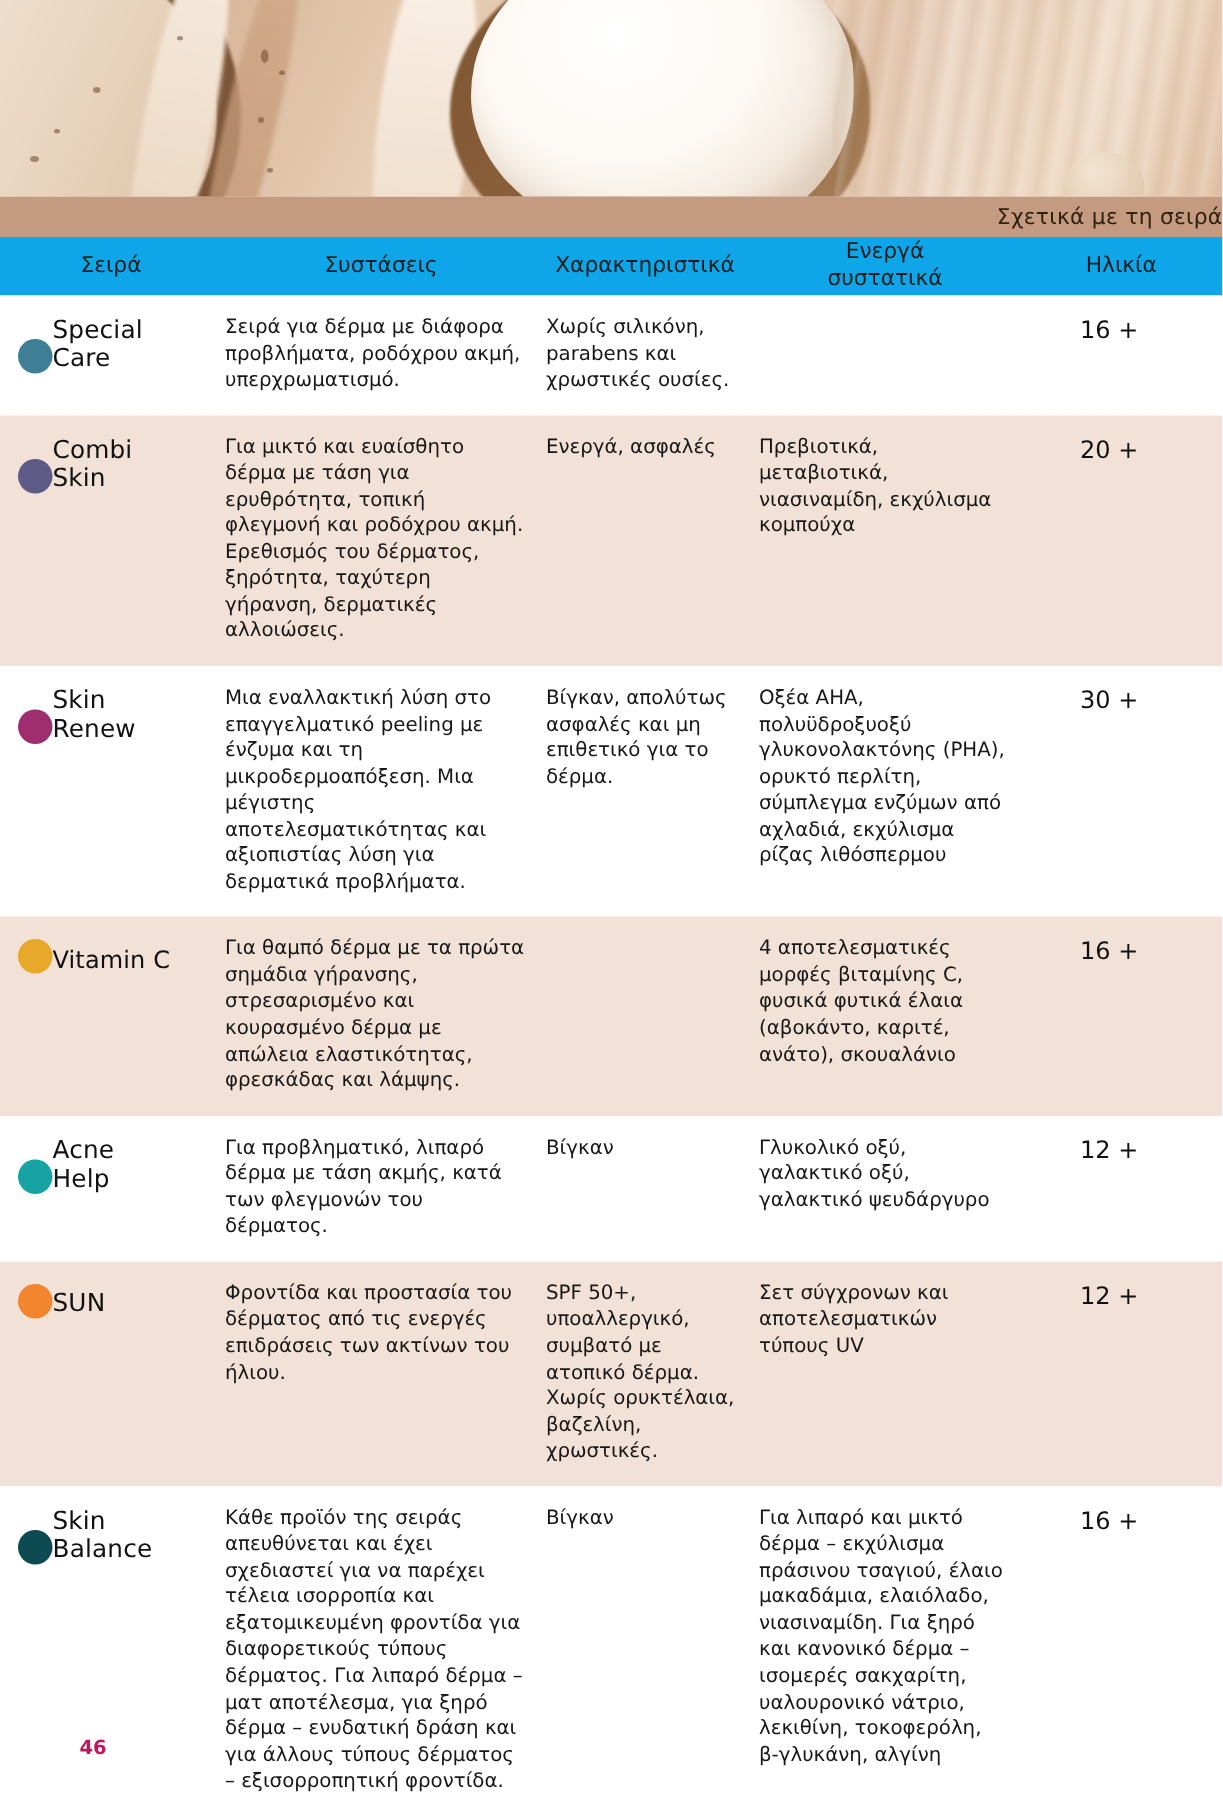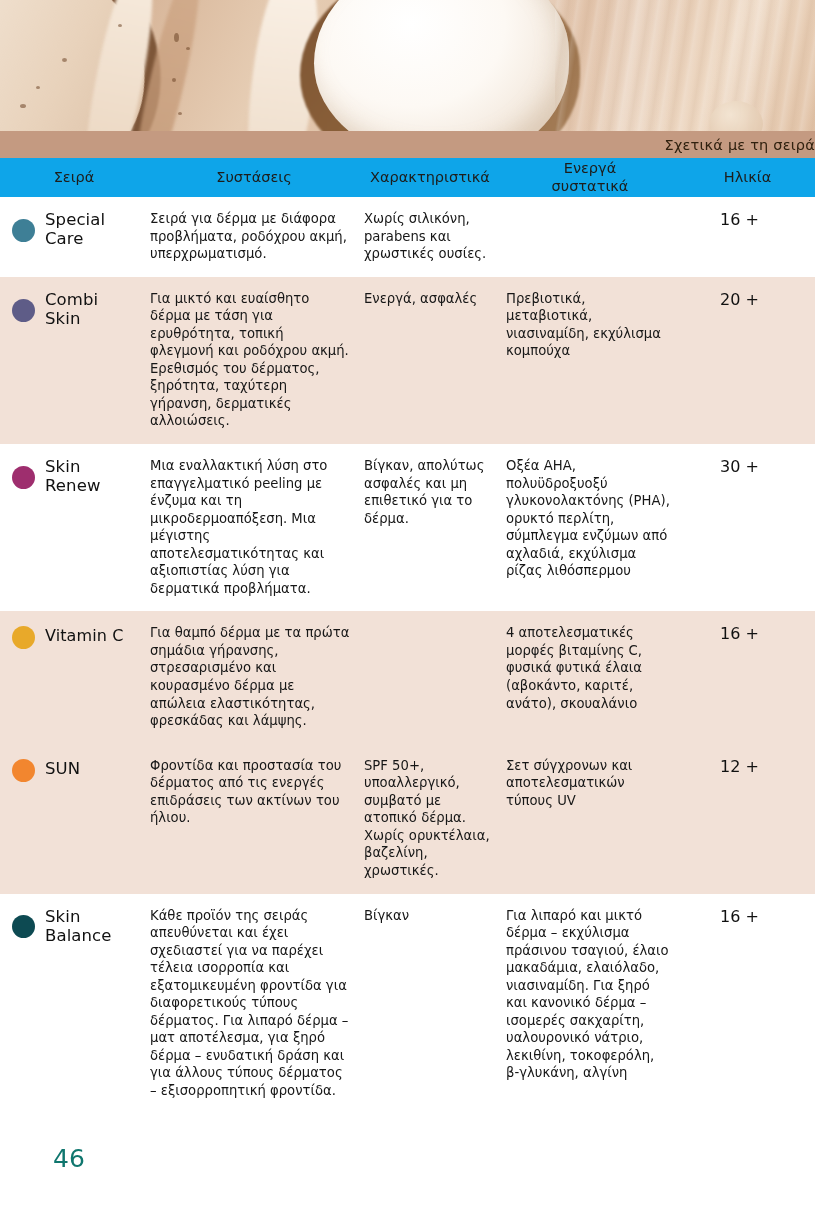--- a/index.html
+++ b/index.html
@@ -152,21 +152,21 @@
   tbody tr.odd  { background: #ffffff; }
   tbody tr.even { background: #f2e1d7; }
 
   tbody td { padding-top: 13px; padding-bottom: 14px; }
 
   
   td.series {
     padding-left: 12px;
     padding-right: 4px;
   }
-  .series-inner { display: flex; align-items: center; gap: 10px; }
+  .series-inner { display: flex; align-items: flex-end; }
   .dot {
     flex: 0 0 auto;
     width: 23px; height: 23px;
     border-radius: 50%;
     margin-top: 2px;
   }
   .series-name {
     font-size: 16.5px;
     color: #111111;
     line-height: 1.18;
@@ -195,22 +195,23 @@
     padding-left: 2px;
     padding-right: 18px;
     white-space: nowrap;
   }
 
   
   .page-number {
     position: absolute;
     left: 53px;
     bottom: 38px;
-    font-size: 25px;
-    color: #0f766e;
+    font-size: 13px;
+    color: #be185d;
+    font-weight: bold;
   }
 </style>
 </head>
 <body>
 
 <div class="page">
 
   <div class="banner">
     <div class="bg"></div>
     <div class="swirl-dark"></div>
@@ -307,20 +308,33 @@
             <span class="dot" style="background:#e8a92a"></span>
             <span class="series-name nowrap">Vitamin C</span>
           </div>
         </td>
         <td class="body-cell col-rec">Για θαμπό δέρμα με τα πρώτα σημάδια γήρανσης, στρεσαρισμένο και κουρασμένο δέρμα με απώλεια ελαστικότητας, φρεσκάδας και λάμψης.</td>
         <td class="body-cell col-char"></td>
         <td class="body-cell col-act">4 αποτελεσματικές μορφές βιταμίνης C, φυσικά φυτικά έλαια (αβοκάντο, καριτέ, ανάτο), σκουαλάνιο</td>
         <td class="age">16 +</td>
       </tr>
 
+      <tr class="odd">
+        <td class="series">
+          <div class="series-inner">
+            <span class="dot" style="background:#17a3a3"></span>
+            <span class="series-name">Acne
+Help</span>
+          </div>
+        </td>
+        <td class="body-cell col-rec">Για προβληματικό, λιπαρό δέρμα με τάση ακμής, κατά των φλεγμονών του δέρματος.</td>
+        <td class="body-cell col-char">Βίγκαν</td>
+        <td class="body-cell col-act">Γλυκολικό οξύ, γαλακτικό οξύ, γαλακτικό ψευδάργυρο</td>
+        <td class="age">12 +</td>
+      </tr>
 
       <tr class="even">
         <td class="series">
           <div class="series-inner">
             <span class="dot" style="background:#f2862f"></span>
             <span class="series-name">SUN</span>
           </div>
         </td>
         <td class="body-cell col-rec">Φροντίδα και προστασία του δέρματος από τις ενεργές επιδράσεις των ακτίνων του ήλιου.</td>
         <td class="body-cell col-char">SPF 50+, υποαλλεργικό, συμβατό με ατοπικό δέρμα. Χωρίς ορυκτέλαια, βαζελίνη, χρωστικές.</td>

